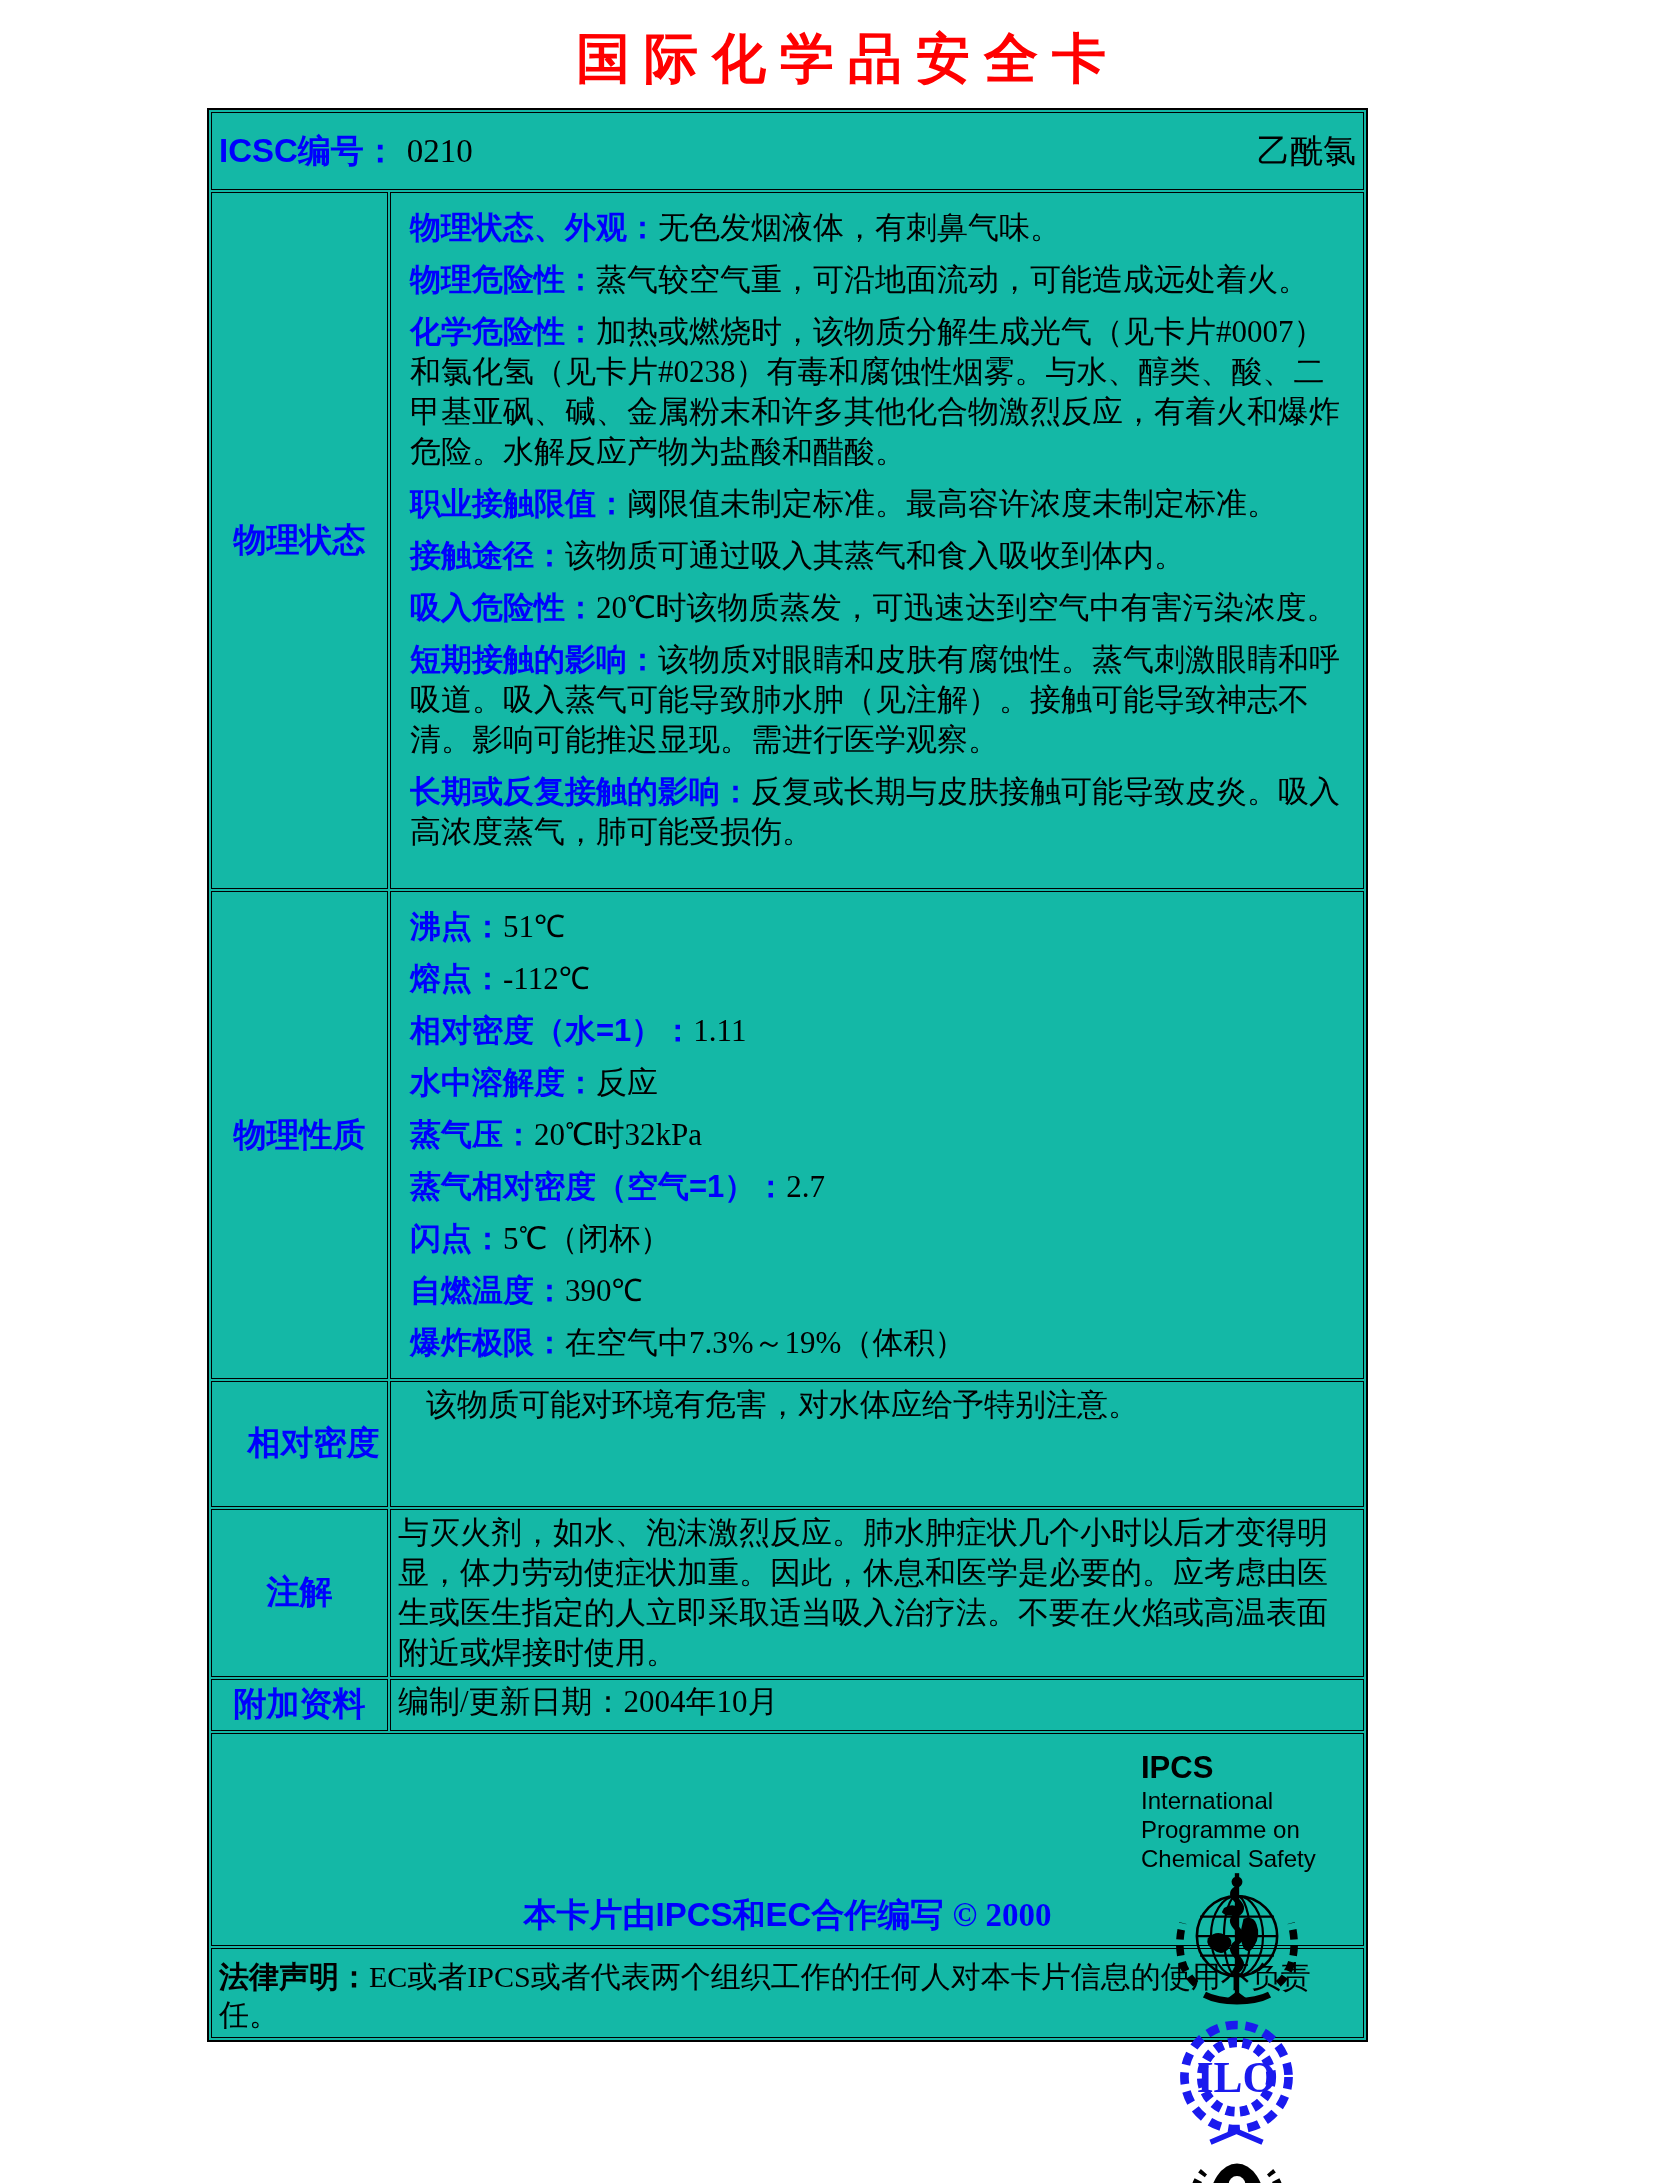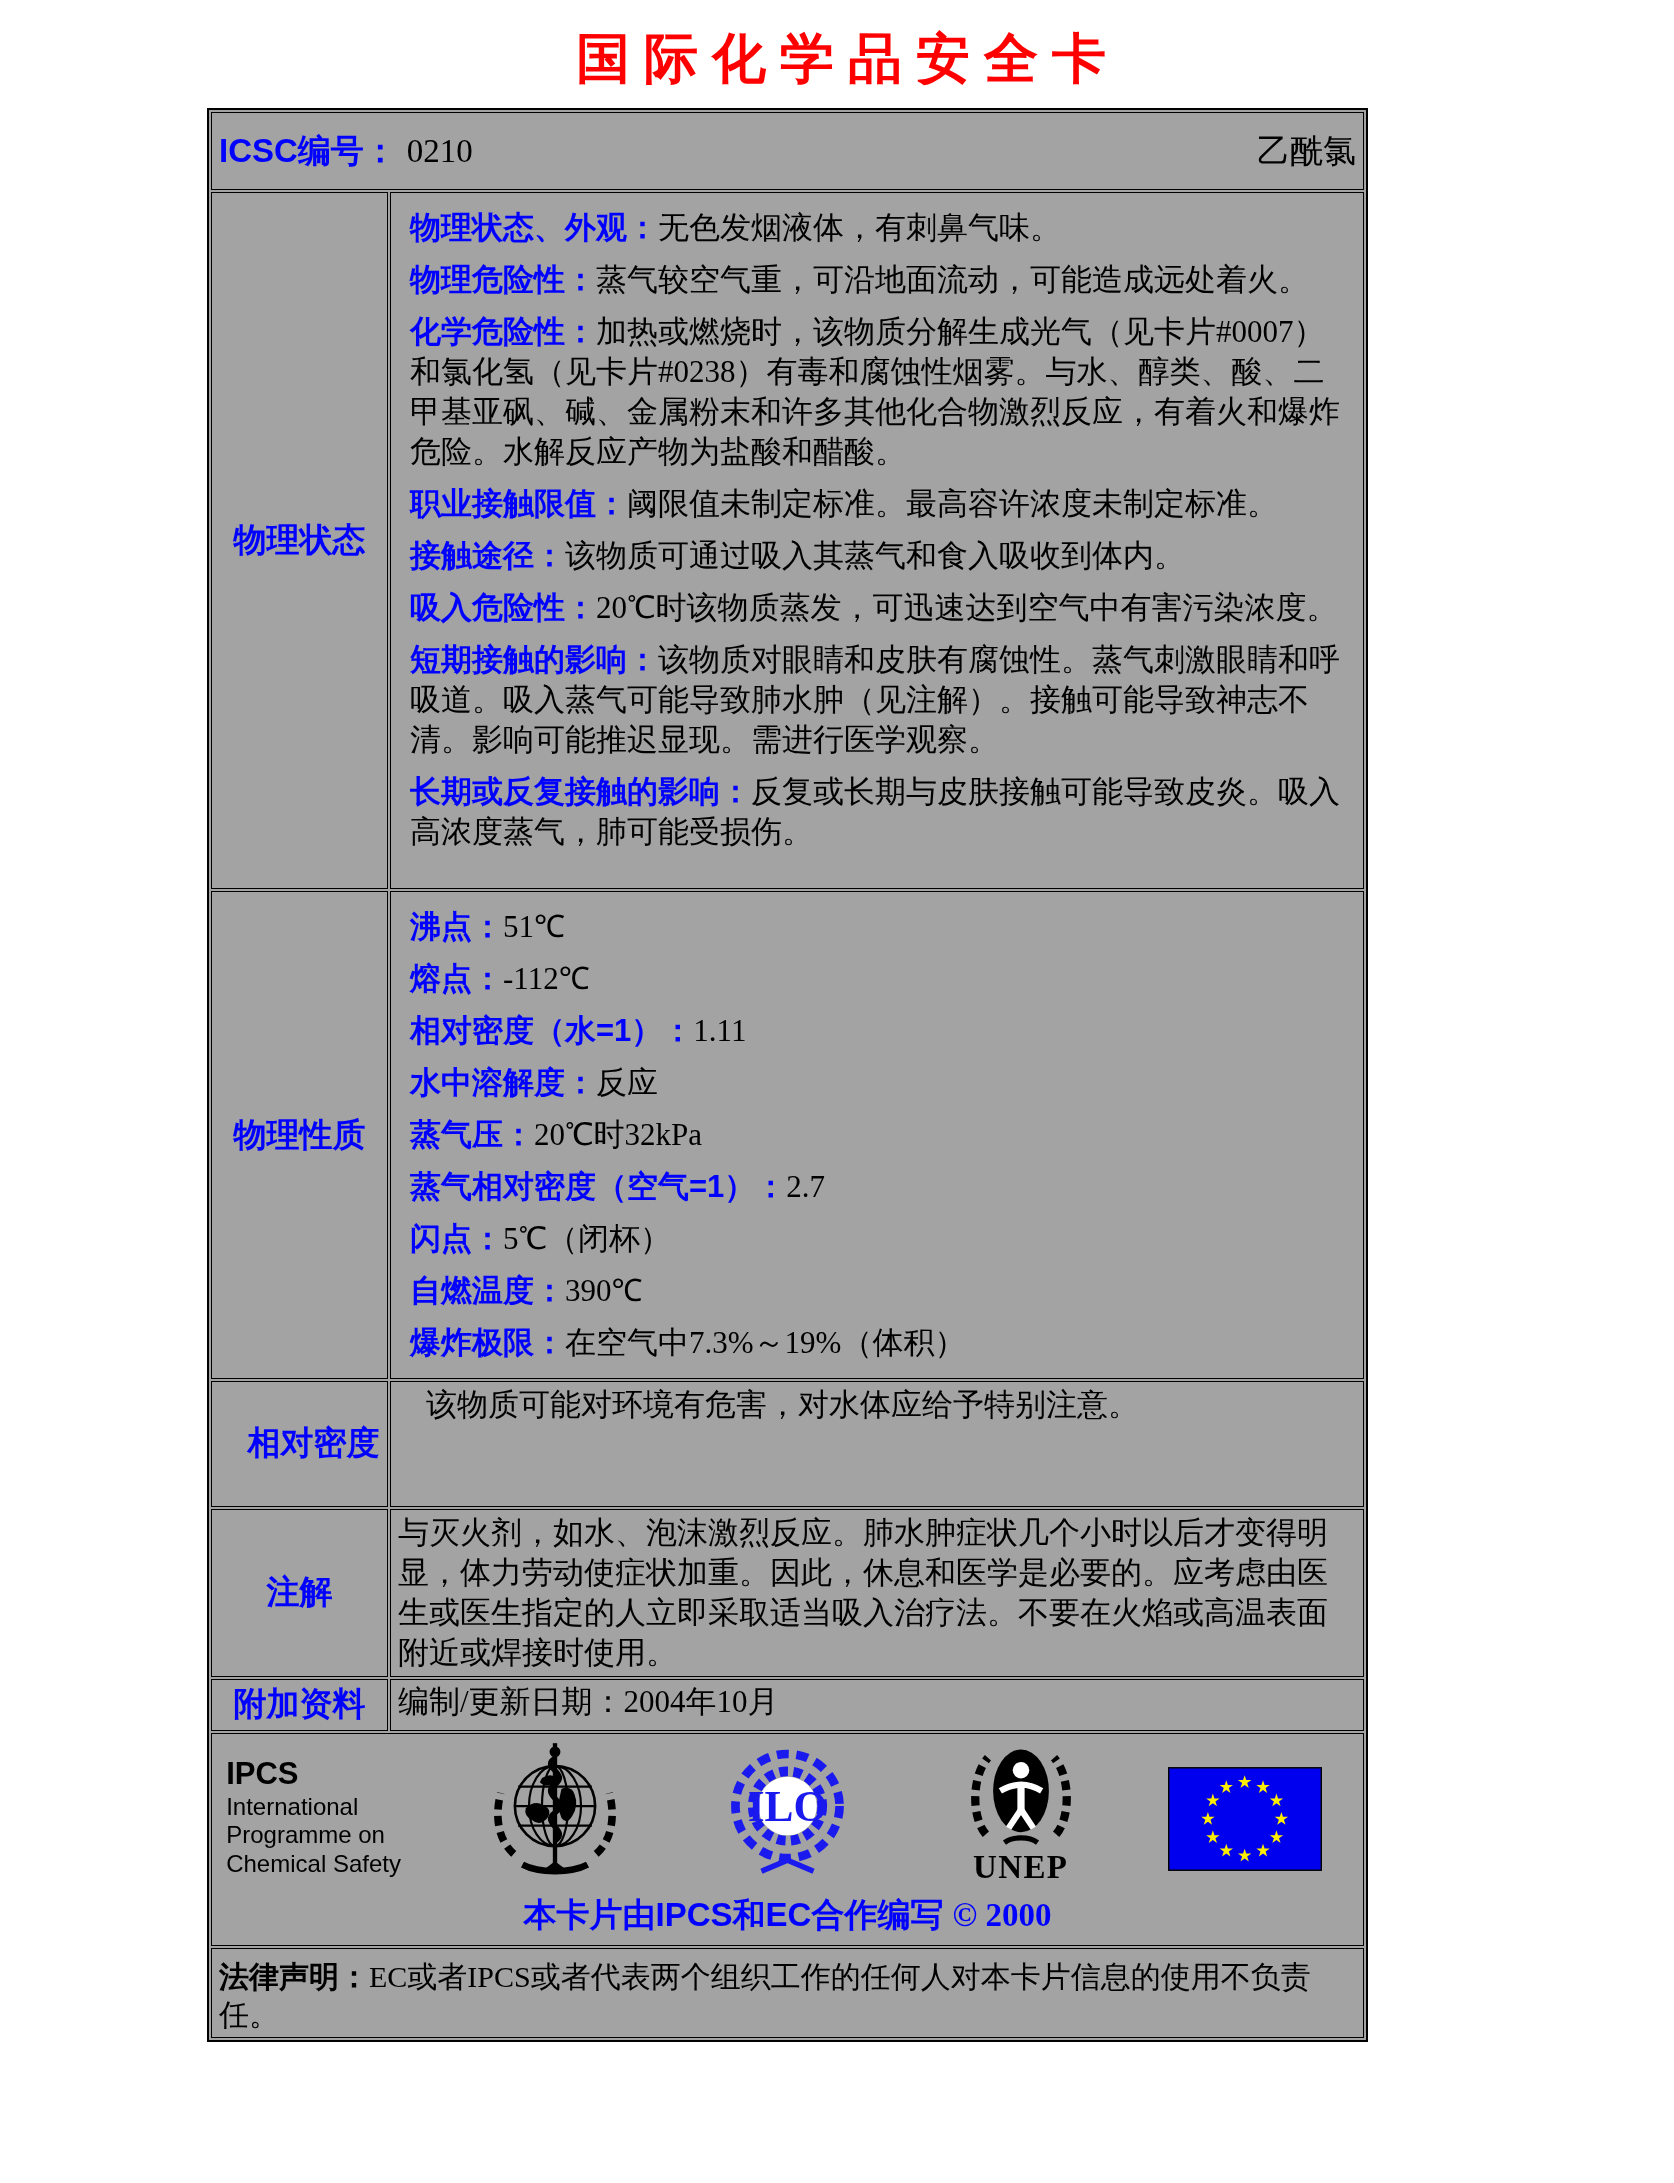--- a/index.html
+++ b/index.html
@@ -17,21 +17,21 @@
     font-weight:bold;
     font-size:54px;
     letter-spacing:14px;
     line-height:1.1;
   }
   table.card{
     border-collapse:separate;
     border-spacing:2.1px;
     border:2.1px solid #000;
     width:1161px;
-    background:#a3a3a3;
+    background:#14b8a6;
     table-layout:fixed;
   }
   td{border:1.4px solid #000;vertical-align:top;padding:2.8px 7px;box-sizing:border-box;}
   col.c-label{width:177px;}
   td.sec-label{
     text-align:center;vertical-align:middle;
     color:#0000ff;
     font-family:"Liberation Sans", sans-serif;
     font-weight:bold;font-size:33px;
   }
@@ -54,22 +54,23 @@
   .chem-name{color:#000;}
   td.h-icsc{height:74px;}
   td.h-important{height:697px;}
   td.h-physical{height:396px;}
   td.h-env{height:126px;padding-left:35px;}
   td.h-notes{height:133px;}
   td.h-add{height:37px;}
   td.h-logos{height:192px;padding:7px 10px;}
   td.h-footer{height:62px;}
   .logos-strip{
-    display:flex;align-items:center;justify-content:flex-start;
+    display:flex;align-items:flex-end;justify-content:flex-start;
     height:141px;
+    flex-direction:column;
   }
   .ipcs-block{
     width:212px;padding:11.3px 0 0 4.2px;
     font-family:"Liberation Sans", sans-serif;color:#000;
   }
   .ipcs-name{font-size:31px;font-weight:bold;line-height:1.05;}
   .ipcs-line{font-size:24px;line-height:1.02;margin-top:4.2px;}
   .logo-slot{display:flex;justify-content:center;align-items:flex-start;}
   .slot-who{width:233px;}
   .slot-ilo{width:233px;}

